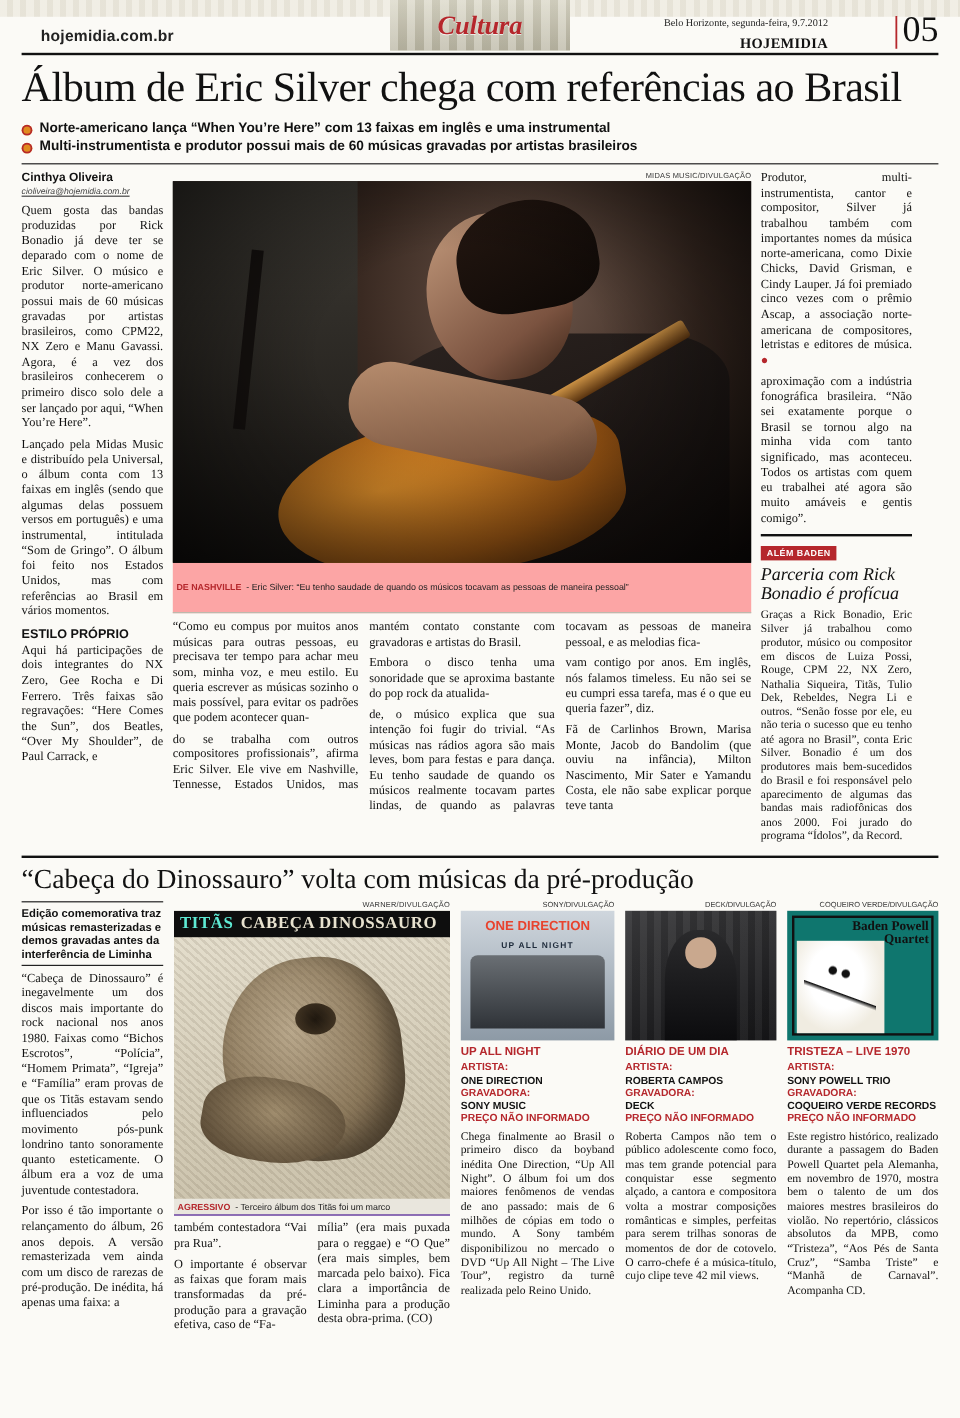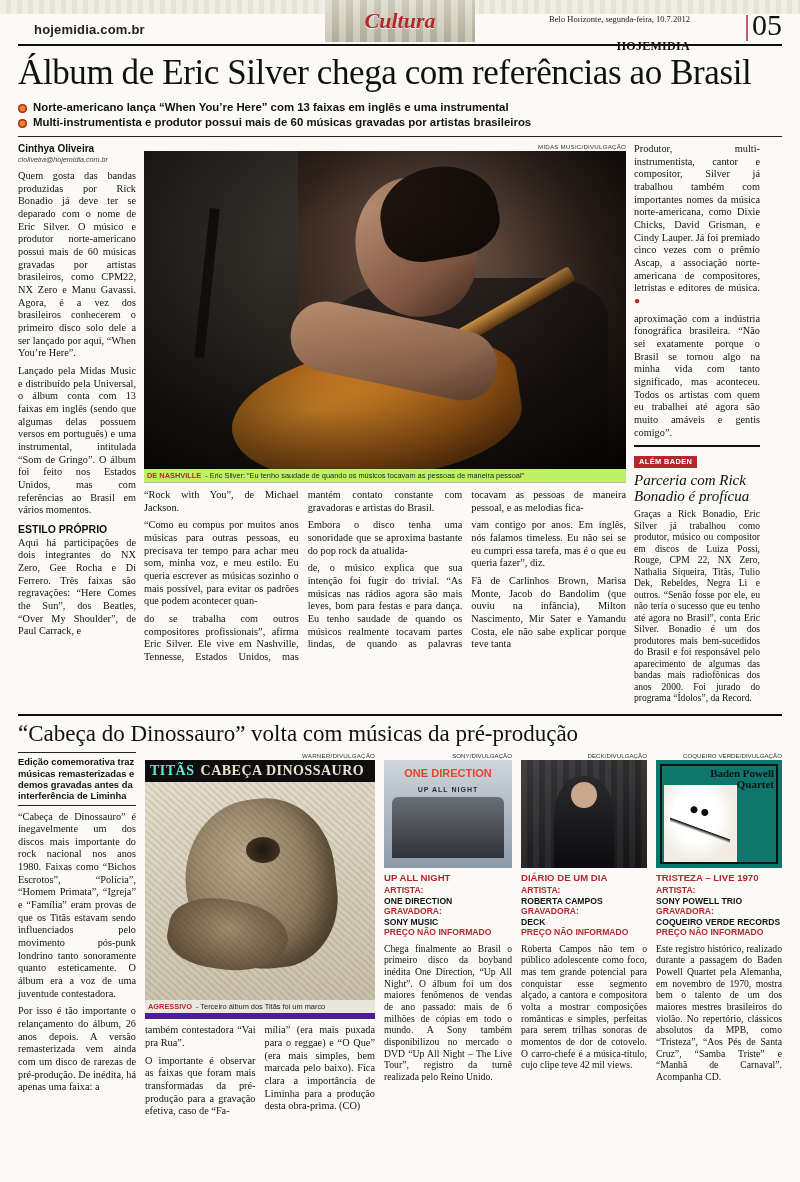--- a/index.html
+++ b/index.html
@@ -53,21 +53,21 @@
     font-style: italic; font-weight: bold;
     font-size: 22px; color: #b5272c;
     text-shadow: 0 1px 0 rgba(255,255,255,.7);
   }
   .dateline {
     position: absolute; right: 92px; top: 14px;
     font-family: "Liberation Serif", serif;
     font-size: 8.5px; color: #222; text-align: right;
   }
   .brand {
-    position: absolute; right: 92px; top: 39px;
+    position: absolute; right: 92px; top: 29px;
     font-family: "Liberation Serif", serif;
     font-weight: bold; font-size: 12px; letter-spacing: .3px;
   }
   .pagenum {
     position: absolute; right: 0; top: 8px;
     font-family: "Liberation Serif", serif;
     font-size: 30px; font-weight: normal; color: #111;
   }
   .pagenum .bar { color:#b5272c; margin-right:2px; }
 
@@ -100,20 +100,21 @@
   .top-right { width: 126px; flex: none; }
 
   .byline-name {
     font-family: "Liberation Sans", sans-serif;
     font-size: 10px; font-weight: bold; margin-bottom: 1px;
   }
   .byline-mail {
     font-family: "Liberation Sans", sans-serif;
     font-size: 7.2px; font-style: italic; color: #444;
     margin-bottom: 6px;
+    text-decoration: underline;
   }
   .body-txt {
     font-size: 10.3px;
     line-height: 1.23;
     text-align: justify;
     hyphens: auto;
   }
   .body-txt p { margin: 0 0 5px 0; }
   .subhead {
     font-family: "Liberation Sans", sans-serif;
@@ -185,25 +186,25 @@
     position:absolute; left:12%; top:18%;
     width: 10px; height: 150px; background:#15110f;
     transform: rotate(6deg);
   }
   .photo .vignette {
     position:absolute; inset:0;
     background: radial-gradient(ellipse at 50% 45%, rgba(0,0,0,0) 35%, rgba(0,0,0,.72) 100%);
   }
   .caption-bar {
     width: 482px;
-    background: #bef264;
+    background: #fca5a5;
     border-bottom: 1px solid #bdb9ad;
     font-family: "Liberation Sans", sans-serif;
     font-size: 7.4px;
-    padding: 2px 3px;
+    padding: 16px 3px;
     display: flex; gap: 4px; align-items: baseline;
   }
   .caption-tag { color: #b5272c; font-weight: bold; }
   .caption-txt { color: #222; }
 
   .cols3 {
     column-count: 3; column-gap: 9px;
     column-rule: 0;
     margin-top: 6px;
   }
@@ -283,21 +284,21 @@
   .albumcover .eye {
     position:absolute; left:44%; top:32%;
     width: 34px; height: 26px; border-radius: 50%;
     background: radial-gradient(circle,#1d160e,#4a3b28);
   }
   .albumcover .hatch {
     position:absolute; inset:0;
     background: repeating-linear-gradient(42deg, rgba(60,45,25,.10) 0 2px, rgba(255,255,255,0) 2px 5px);
   }
   .cap2 {
-    width: 230px; background:#e9e6dd; border-bottom:6px solid #4c1d95;
+    width: 230px; background:#e9e6dd; border-bottom:1px solid #4c1d95;
     font-family:"Liberation Sans", sans-serif; font-size:7.4px;
     padding: 2px 3px; display:flex; gap:4px; align-items:baseline;
   }
   .cols2 { column-count: 2; column-gap: 9px; margin-top: 5px; }
 
   
   .cardcredit {
     font-family:"Liberation Sans", sans-serif;
     font-size:6.2px; text-align:right; color:#333; margin-bottom:1px;
   }
@@ -374,21 +375,21 @@
 
 <div class="page">
   <div class="tear-top"></div>
 
   <div class="masthead">
     <div class="site-url">hojemidia.com.br</div>
     <div class="section-flag">
       <div class="flagbg"></div>
       <div class="flagtext">Cultura</div>
     </div>
-    <div class="dateline">Belo Horizonte, segunda-feira, 10.7.2012</div>
+    <div class="dateline">Belo Horizonte, segunda-feira, 9.7.2012</div>
     <div class="brand">HOJEMIDIA</div>
     <div class="pagenum"><span class="bar">|</span><span>05</span></div>
   </div>
 
   <h1 class="headline">Álbum de Eric Silver chega com referências ao Brasil</h1>
 
   <div class="bullets">
     <div class="bullet-row">
       <span class="bullet-dot"></span>
       <span>Norte-americano lança “When You’re Here” com 13 faixas em inglês e uma instrumental</span>
@@ -429,21 +430,20 @@
         <div class="guitar-neck"></div>
         <div class="arm"></div>
         <div class="vignette"></div>
       </div>
       <div class="caption-bar">
         <span class="caption-tag">DE NASHVILLE</span>
         <span class="caption-txt">- Eric Silver: “Eu tenho saudade de quando os músicos tocavam as pessoas de maneira pessoal”</span>
       </div>
 
       <div class="cols3 body-txt">
-        <p>“Rock with You”, de Michael Jackson.</p>
         <p>“Como eu compus por muitos anos músicas para outras pessoas, eu precisava ter tempo para achar meu som, minha voz, e meu estilo. Eu queria escrever as músicas sozinho o mais possível, para evitar os padrões que podem acontecer quan-</p>
         <p>do se trabalha com outros compositores profissionais”, afirma Eric Silver. Ele vive em Nashville, Tennesse, Estados Unidos, mas mantém contato constante com gravadoras e artistas do Brasil.</p>
         <p>Embora o disco tenha uma sonoridade que se aproxima bastante do pop rock da atualida-</p>
         <p>de, o músico explica que sua intenção foi fugir do trivial. “As músicas nas rádios agora são mais leves, bom para festas e para dança. Eu tenho saudade de quando os músicos realmente tocavam partes lindas, de quando as palavras tocavam as pessoas de maneira pessoal, e as melodias fica-</p>
         <p>vam contigo por anos. Em inglês, nós falamos timeless. Eu não sei se eu cumpri essa tarefa, mas é o que eu queria fazer”, diz.</p>
         <p>Fã de Carlinhos Brown, Marisa Monte, Jacob do Bandolim (que ouviu na infância), Milton Nascimento, Mir Sater e Yamandu Costa, ele não sabe explicar porque teve tanta</p>
       </div>
     </div>
 
     <div class="top-right">

